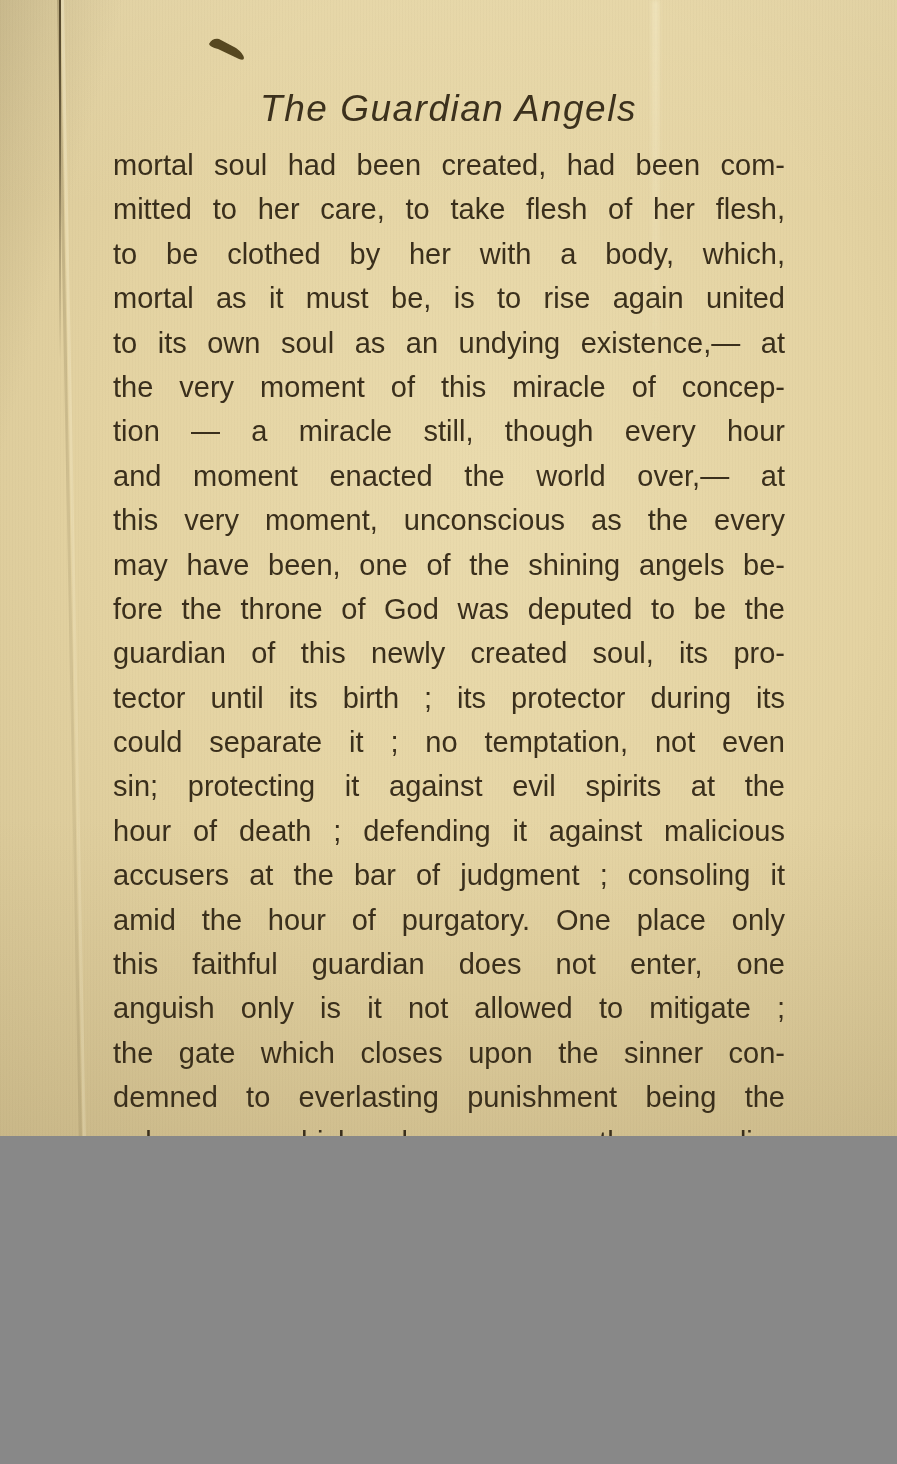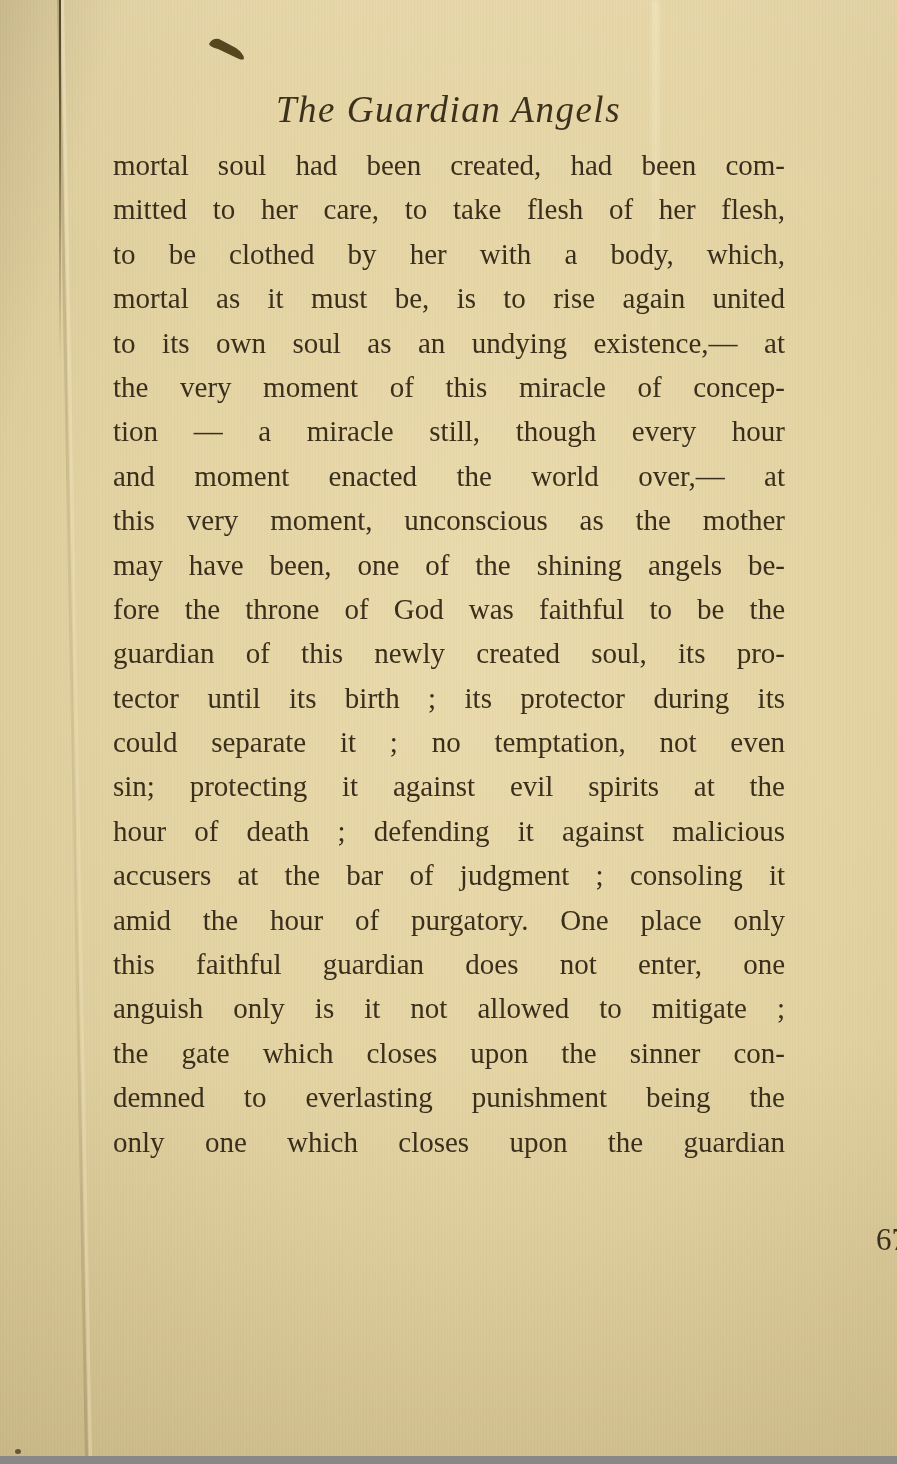--- a/index.html
+++ b/index.html
@@ -3,29 +3,29 @@
 <meta charset="utf-8">
 <style>
   html, body {
     margin: 0;
     padding: 0;
     background: #888;
   }
   #page {
     position: relative;
     width: 897px;
-    height: 1456px;
+    height: 1136px;
     overflow: hidden;
     background-color: #e4d3a2;
     background-image:
       repeating-linear-gradient(90deg, rgba(60,45,20,0.018) 0 1px, rgba(0,0,0,0) 1px 3px),
       linear-gradient(105deg, rgba(120,104,66,0.22) 0px, rgba(120,104,66,0.10) 55px, rgba(0,0,0,0) 120px),
       linear-gradient(180deg, rgba(235,222,180,0.35) 0%, rgba(0,0,0,0) 18%, rgba(0,0,0,0) 72%, rgba(150,130,85,0.18) 100%),
       radial-gradient(ellipse at 55% 42%, rgba(248,238,200,0.30) 0%, rgba(0,0,0,0) 55%, rgba(130,112,70,0.16) 100%);
-    font-family: Liberation Serif, serif;
+    font-family: Liberation Sans, sans-serif;
     color: #3a2f1c;
   }
   
   .crease-faint {
     position: absolute;
     left: 57px; top: 0;
     width: 3px; height: 1500px;
     background: linear-gradient(to bottom,
       rgba(105,90,55,0.30) 0%,
       rgba(105,90,55,0.14) 35%,
@@ -133,23 +133,23 @@
 
   <div class="body-text">
     <span class="text-line">mortal soul had been created, had been com-</span>
     <span class="text-line">mitted to her care, to take flesh of her flesh,</span>
     <span class="text-line">to be clothed by her with a body, which,</span>
     <span class="text-line">mortal as it must be, is to rise again united</span>
     <span class="text-line">to its own soul as an undying existence,— at</span>
     <span class="text-line">the very moment of this miracle of concep-</span>
     <span class="text-line">tion — a miracle still, though every hour</span>
     <span class="text-line">and moment enacted the world over,— at</span>
-    <span class="text-line">this very moment, unconscious as the mother</span>
+    <span class="text-line">this very moment, unconscious as the every</span>
     <span class="text-line">may have been, one of the shining angels be-</span>
-    <span class="text-line">fore the throne of God was faithful to be the</span>
+    <span class="text-line">fore the throne of God was deputed to be the</span>
     <span class="text-line">guardian of this newly created soul, its pro-</span>
     <span class="text-line">tector until its birth ; its protector during its</span>
     <span class="text-line">could separate it ; no temptation, not even</span>
     <span class="text-line">sin; protecting it against evil spirits at the</span>
     <span class="text-line">hour of death ; defending it against malicious</span>
     <span class="text-line">accusers at the bar of judgment ; consoling it</span>
     <span class="text-line">amid the hour of purgatory. One place only</span>
     <span class="text-line">this faithful guardian does not enter, one</span>
     <span class="text-line">anguish only is it not allowed to mitigate ;</span>
     <span class="text-line">the gate which closes upon the sinner con-</span>

